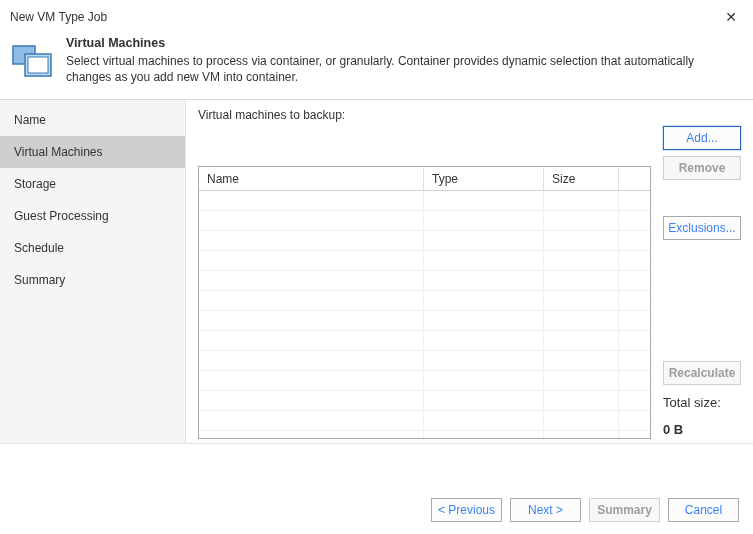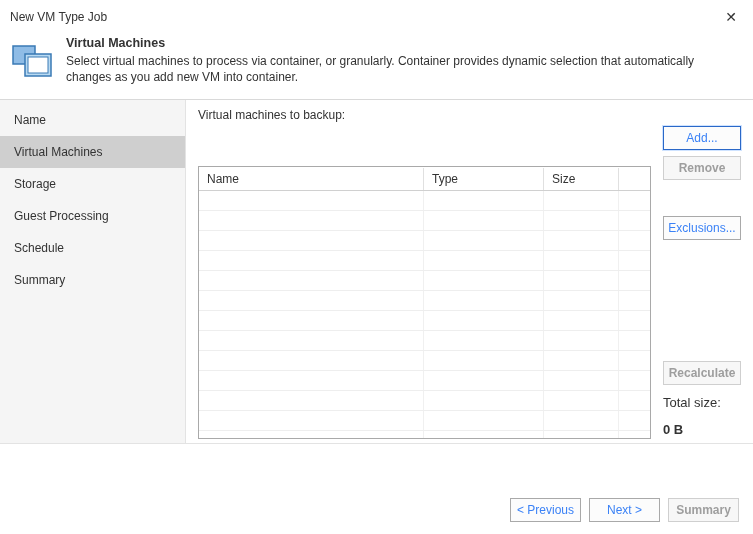--- a/index.html
+++ b/index.html
@@ -295,13 +295,14 @@
         <div class="val">0 B</div>
       </div>
     </div>
   </div>
 </div>
 
 <div class="footer">
   <button class="btn">&lt; Previous</button>
   <button class="btn">Next &gt;</button>
   <button class="btn" disabled="">Summary</button>
+  <button class="btn">Cancel</button>
 </div>
 
 </body></html>

